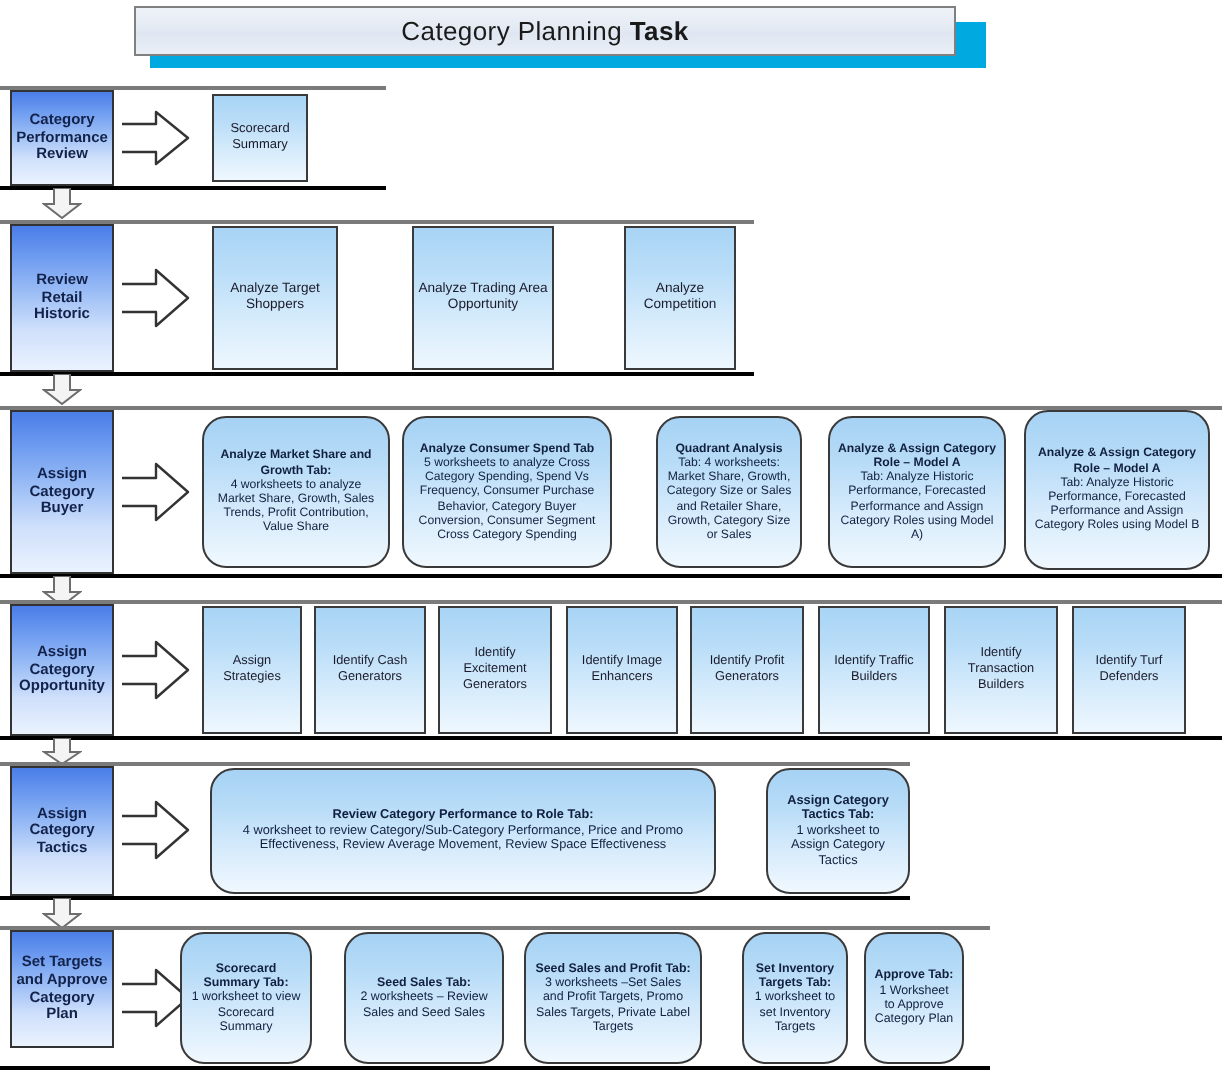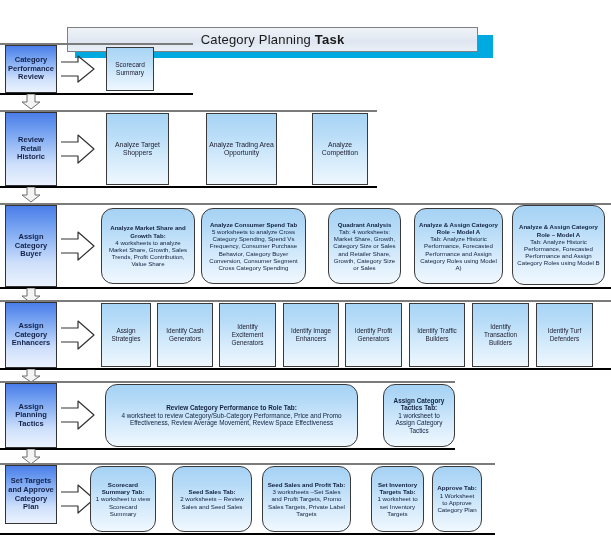--- a/index.html
+++ b/index.html
@@ -5,21 +5,21 @@
   html,body{margin:0;padding:0;}
   body{
     width:611px;height:540px;
     background:#ffffff;
     font-family:"Liberation Sans", sans-serif;
     overflow:hidden;
     position:relative;
   }
   
   #title-banner{
-    position:absolute;left:67px;top:3px;width:418px;height:27px;margin-top:24px;
+    position:absolute;left:67px;top:3px;width:418px;height:27px;
   }
   .banner-shadow{
     position:absolute;left:8px;top:8px;width:418px;height:23px;
     background:#00A9E0;
   }
   .banner-main{
     position:absolute;left:0;top:0;width:411px;height:25px;
     background:linear-gradient(to bottom,#eef2f8 0%, #e4eaf3 45%, #dfe6f1 55%, #eaeff6 100%);
     border:1px solid #808080;
     box-sizing:border-box;
@@ -174,21 +174,21 @@
   <svg width="20" height="16" viewBox="0 0 20 16">
     <path d="M6 0 H14 V8 H19 L10 15 L1 8 H6 Z" fill="#f4f4f4" stroke="#6d6d6d" stroke-width="1"></path>
   </svg>
 </div>
 
 <div class="lane" style="left:0;top:300px;width:611px;height:70px;">
   <div class="lane-border" style="top:0;"></div>
   <div class="lane-border bottom" style="bottom:0;"></div>
 </div>
 <div class="stage-box" style="left:5px;top:302px;width:52px;height:66px;font-size:7.5px;">
-  <span class="txt">Assign Category Enhancers</span>
+  <span class="txt">Assign Category Opportunity</span>
 </div>
 <div class="arrow-cell" style="left:60px;top:317px;width:38px;height:36px;">
   <svg width="38" height="36" viewBox="0 0 38 36">
     <path d="M1 11 H18 L18 4 L34 18 L18 32 L18 25 H1" fill="#ffffff" stroke="#333" stroke-width="1.2" stroke-linejoin="round"></path>
   </svg>
 </div>
 <div class="card-rect" style="left:101px;top:303px;width:50px;height:64px;font-size:6.4px;">
   <span class="txt">Assign Strategies</span>
 </div>
 <div class="card-rect" style="left:157px;top:303px;width:56px;height:64px;font-size:6.4px;">
@@ -216,21 +216,21 @@
   <svg width="20" height="14" viewBox="0 0 20 14">
     <path d="M6 0 H14 V7 H19 L10 13 L1 7 H6 Z" fill="#f4f4f4" stroke="#6d6d6d" stroke-width="1"></path>
   </svg>
 </div>
 
 <div class="lane" style="left:0;top:381px;width:455px;height:69px;">
   <div class="lane-border" style="top:0;"></div>
   <div class="lane-border bottom" style="bottom:0;"></div>
 </div>
 <div class="stage-box" style="left:5px;top:383px;width:52px;height:65px;font-size:7.5px;">
-  <span class="txt">Assign Planning Tactics</span>
+  <span class="txt">Assign Category Tactics</span>
 </div>
 <div class="arrow-cell" style="left:60px;top:397px;width:38px;height:36px;">
   <svg width="38" height="36" viewBox="0 0 38 36">
     <path d="M1 11 H18 L18 4 L34 18 L18 32 L18 25 H1" fill="#ffffff" stroke="#333" stroke-width="1.2" stroke-linejoin="round"></path>
   </svg>
 </div>
 <div class="card-round" style="left:105px;top:384px;width:253px;height:63px;font-size:6.4px;flex-direction:column;">
   <span class="txt ttl">Review Category Performance to Role Tab:</span>
   <span class="txt">4 worksheet to review Category/Sub-Category Performance, Price and Promo Effectiveness, Review Average Movement, Review Space Effectiveness</span>
 </div>

